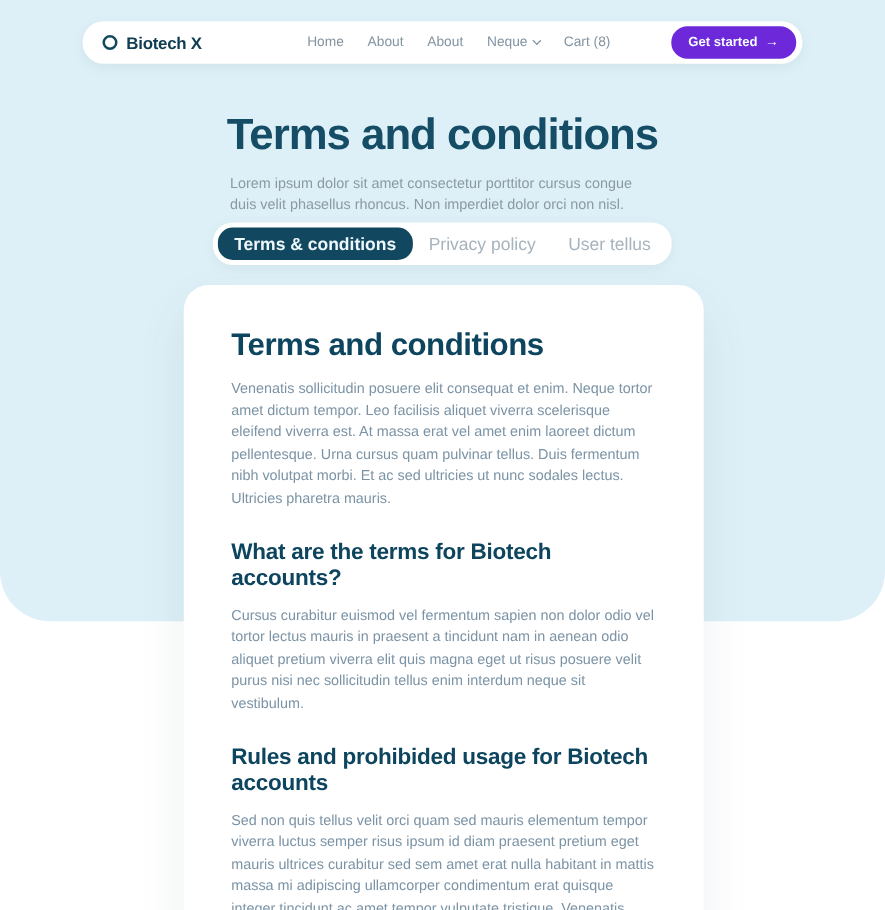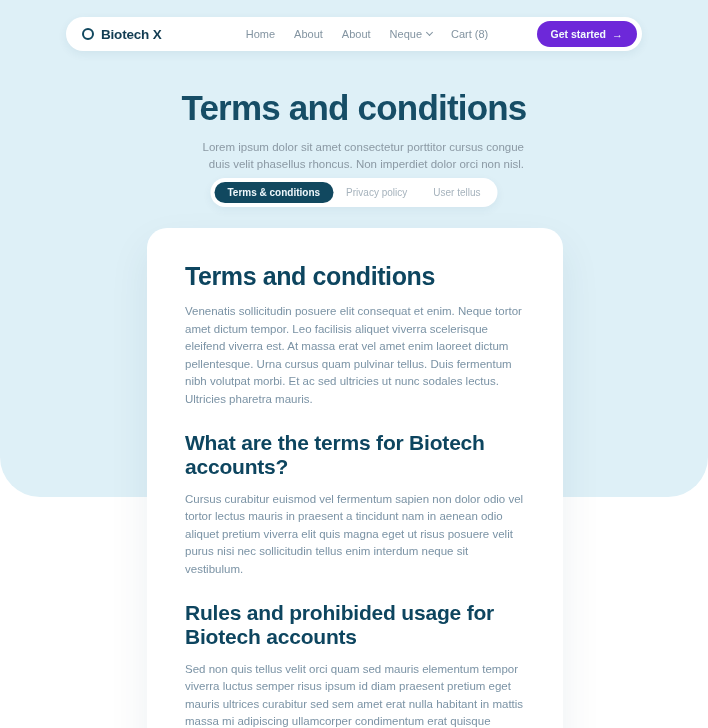--- a/index.html
+++ b/index.html
@@ -70,38 +70,38 @@
   .hero-title {
     position:absolute; top:88px; left:0; width:100%;
     text-align:center;
     font-size:35px; font-weight:700; letter-spacing:-.8px;
     color:#164d66;
   }
   .hero-subtitle {
     position:absolute; top:139px; left:50%;
     transform:translateX(-50%);
     width:340px;
-    text-align:right;
+    text-align:left;
     font-size:11.5px; line-height:1.45;
     color:#8b99a4;
   }
 
   
   .tabs {
     position:absolute; top:178px; left:50%;
     transform:translateX(-50%);
     background:#ffffff;
     border-radius:16px;
     padding:4px;
     display:inline-flex; align-items:center;
     box-shadow:0 3px 10px rgba(14,69,95,.06);
     white-space:nowrap;
   }
   .tab {
-    font-size:10px;
+    font-size:14px;
     color:#a6b3bd;
     padding:5px 13px;
     border-radius:12px;
     cursor:pointer;
   }
   .tab.active {
     background:#11485f;
     color:#eef7fb;
     font-weight:600;
   }
@@ -119,21 +119,21 @@
     font-size:25px; font-weight:700; letter-spacing:-.4px;
     color:#0d455f;
     margin:0 0 10px;
   }
   .card p {
     font-size:11.5px; line-height:1.53;
     color:#7b93a5;
     margin:12px 0 14px;
   }
   .sub-title {
-    font-size:21px; font-weight:700; letter-spacing:-.2px;
+    font-size:18px; font-weight:700; letter-spacing:-.2px;
     color:#0d455f;
     margin:22px 0 9px;
   }
 </style>
 </head>
 <body>
 
 <div class="hero">
 
   <div class="navbar">

